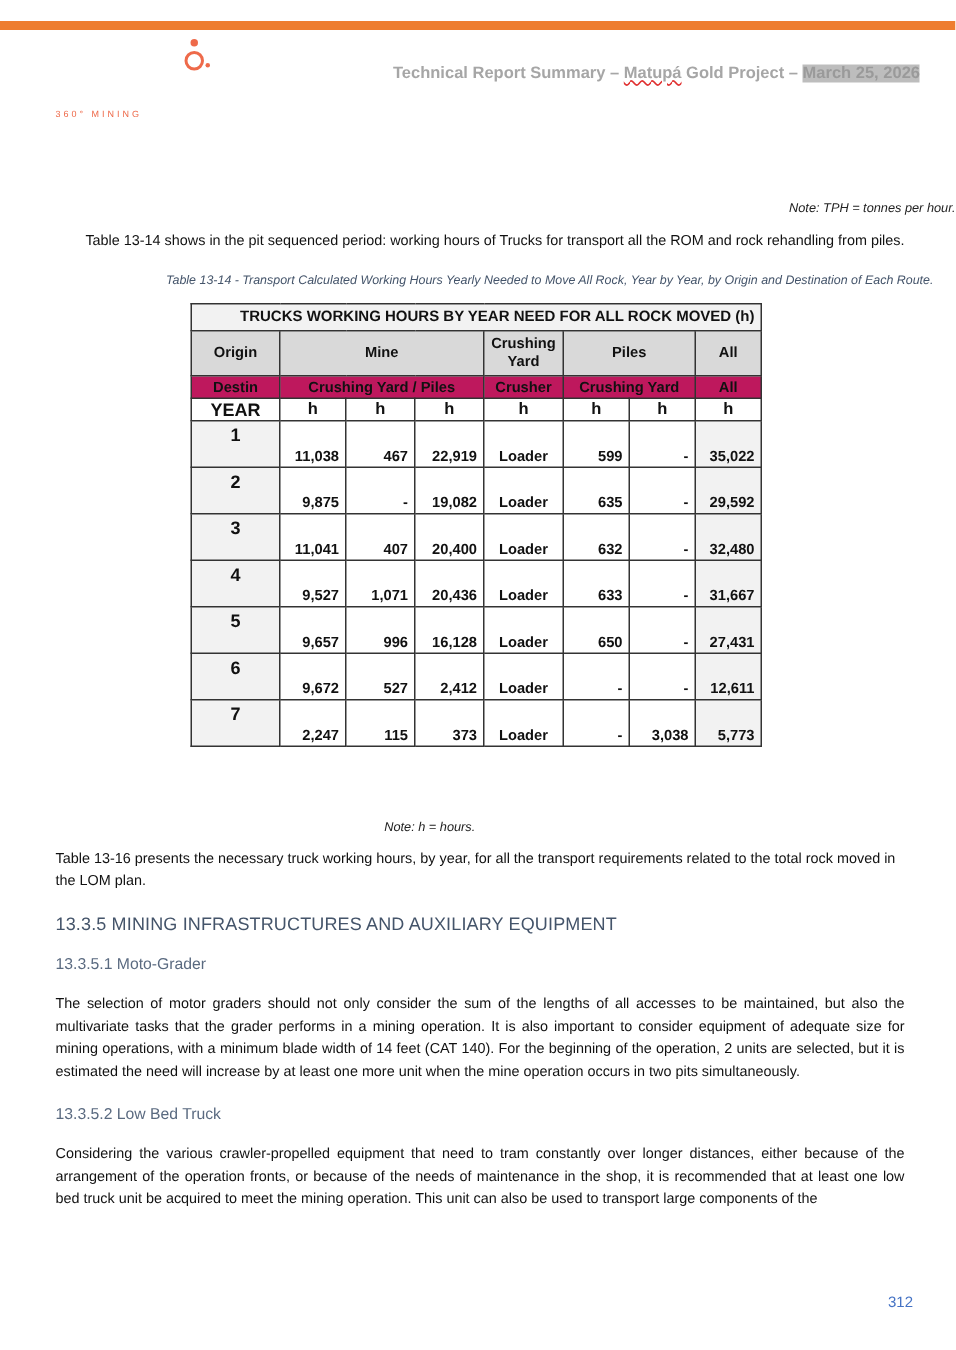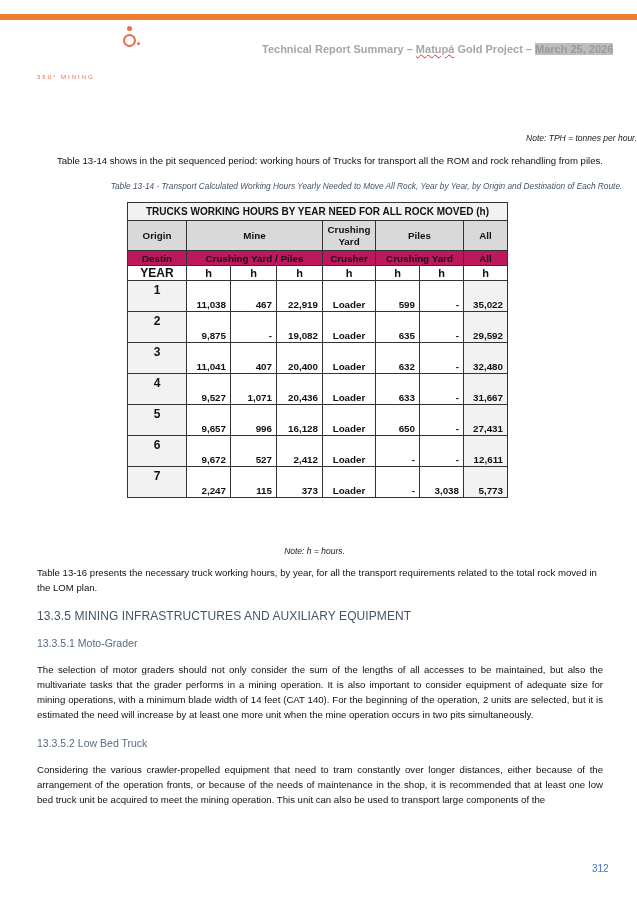--- a/index.html
+++ b/index.html
@@ -13,31 +13,31 @@
     .logo-dot2 { position: absolute; left: 101px; top: 16px; width: 3px; height: 3px; background: #ee6a4a; border-radius: 50%; }
     .header-title { position: absolute; left: 262px; top: 43px; font-size: 11px; font-weight: bold; color: #a6a6a6; white-space: nowrap; }
     .header-title .squig { text-decoration: underline wavy #e03030; text-decoration-thickness: 1px; }
     .header-title .hl { background: #bdbdbd; color: #9a9a9a; }
     .note-top { position: absolute; left: 0; width: 637px; top: 133px; text-align: right; font-size: 8.5px; font-style: italic; color: #222; }
     .para { position: absolute; left: 37px; width: 566px; font-size: 9.6px; line-height: 15px; color: #111; }
     .para.justify { text-align: justify; }
     .caption { position: absolute; left: 0; width: 637px; top: 181px; text-align: center; font-size: 8.3px; font-style: italic; color: #44546a; margin-left: 48px; }
     table.trucks { position: absolute; left: 127px; top: 202px; border-collapse: collapse; font-size: 9.8px; }
     table.trucks td { border: 1px solid #333; padding: 0 4px; text-align: center; font-weight: bold; color: #111; }
-    table.trucks tr.title td { background: #f2f2f2; height: 17px; font-size: 10px; }
+    table.trucks tr.title td { background: #f2f2f2; height: 17px; font-size: 10px; text-align: right; }
     table.trucks tr.origin td { background: #d9d9d9; height: 29px; line-height: 12px; }
     table.trucks tr.destin td { background: #be185d; height: 14px; }
     table.trucks tr.litho td { background: #fff; height: 29px; line-height: 12px; }
     table.trucks tr.units td { height: 13px; font-family: "Liberation Sans", sans-serif; font-size: 11px; }
     table.trucks tr.data td { height: 27px; vertical-align: bottom; text-align: right; padding-bottom: 1px; }
     table.trucks tr.data td.year { background: #f2f2f2; text-align: center; vertical-align: top; font-size: 12px; line-height: 14px; padding-top: 2px; }
     table.trucks tr.data td.ore { text-align: center; }
     table.trucks tr.data td.total { background: #f2f2f2; }
     table.trucks tr.units td.yearh { font-size: 12px; }
-    .note-bottom { position: absolute; left: 0; width: 573px; top: 546px; text-align: center; font-size: 8.5px; font-style: italic; color: #222; padding-left: 28px; }
+    .note-bottom { position: absolute; left: 0; width: 573px; top: 546px; text-align: center; font-size: 8.5px; font-style: italic; color: #222; }
     .h2 { position: absolute; left: 37px; top: 609px; font-size: 12px; color: #44546a; letter-spacing: 0.1px; }
     .h3 { position: absolute; left: 37px; font-size: 10.5px; color: #5a6a80; }
     .pagenum { position: absolute; left: 592px; top: 863px; font-size: 10px; color: #4472c4; }
   </style>
 </head>
 <body>
 
 <div class="topbar"></div>
 
 <div class="logo">

